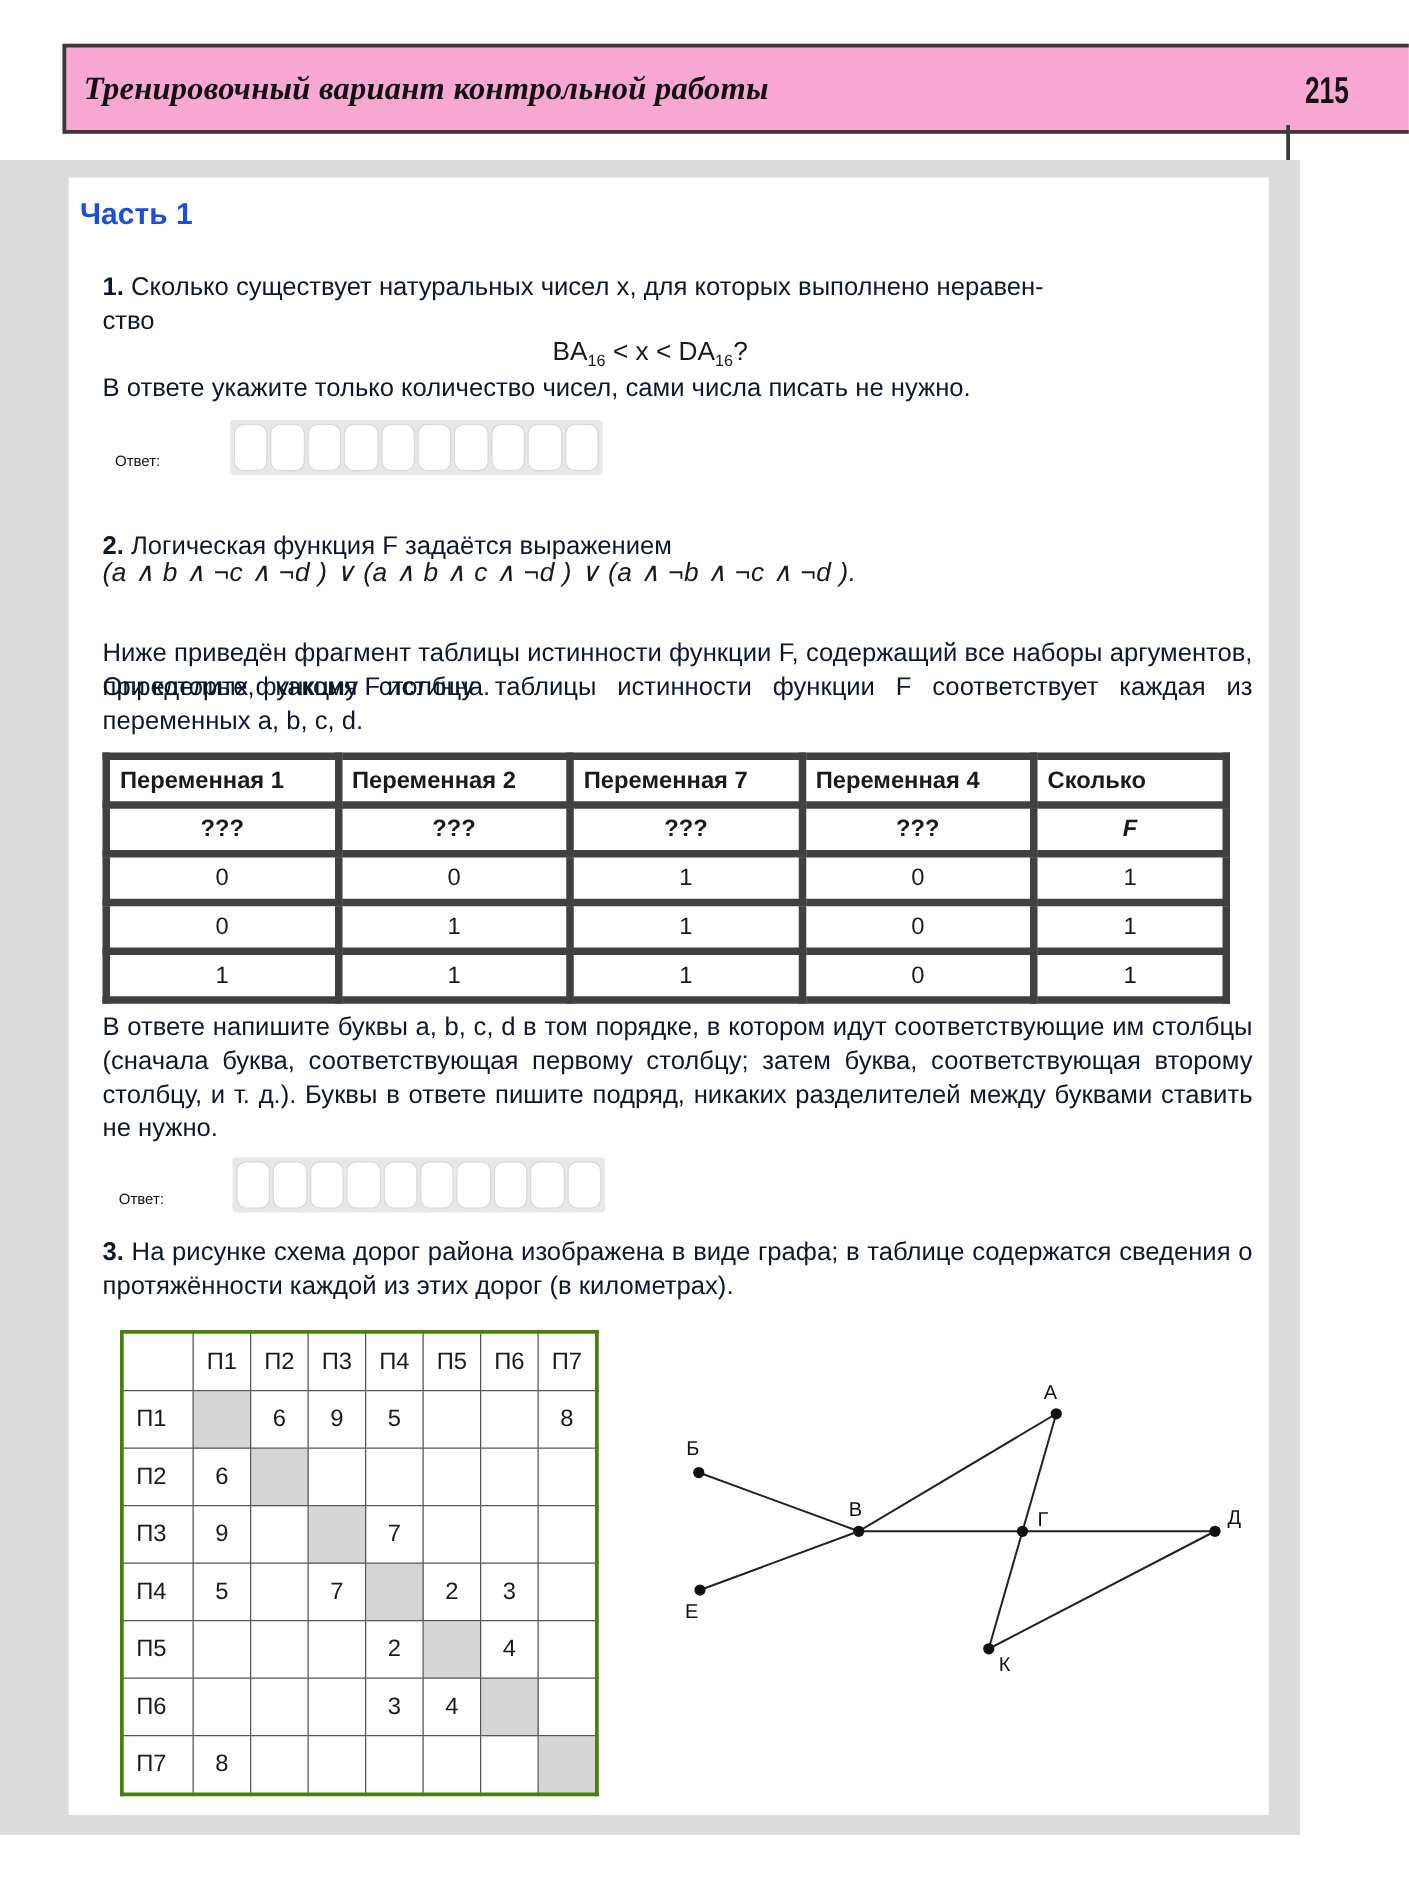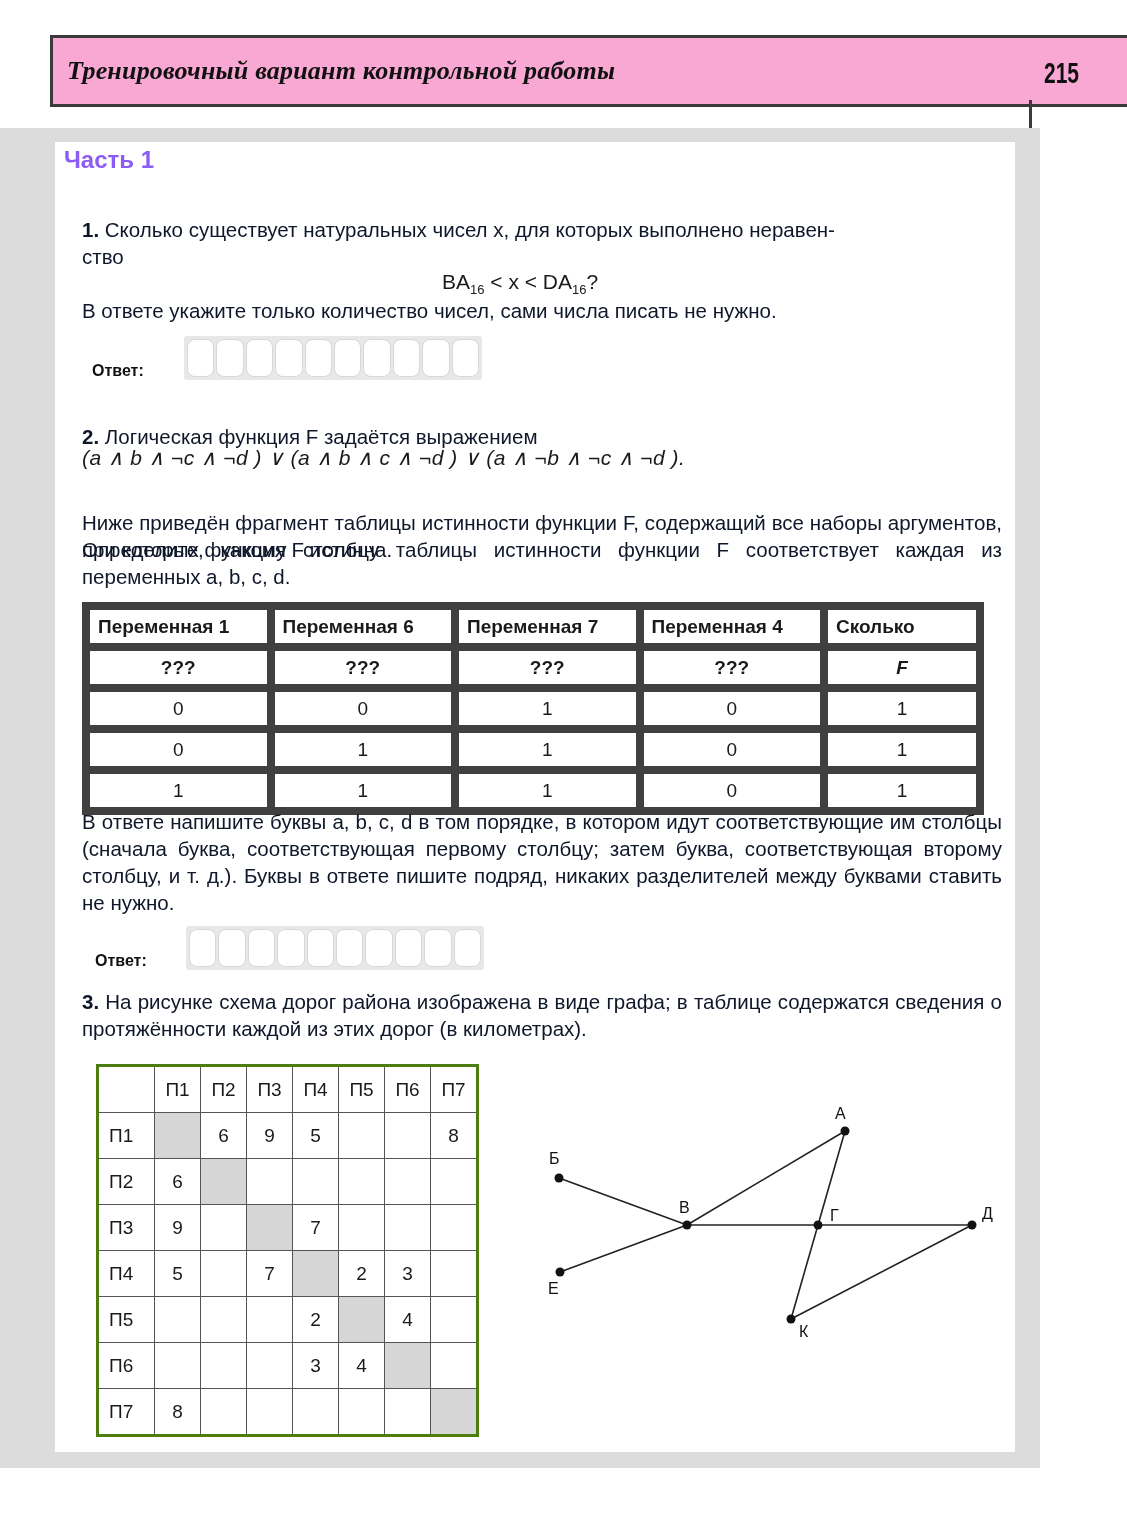--- a/index.html
+++ b/index.html
@@ -12,40 +12,40 @@
   .header-title { position: absolute; left: 14px; top: 18px; font-family: "Liberation Serif", serif;
                   font-style: italic; font-weight: bold; font-size: 26px; letter-spacing: 0.2px; color:#111; }
   .header-tick { position: absolute; left: 1029px; top: 100px; width: 3px; height: 30px; background:#3a3a3a; }
   .page-number { position: absolute; left: 1044px; top: 56px; font-family: "Liberation Sans", sans-serif;
                  font-weight: bold; font-size: 30px; transform: scaleX(0.7); transform-origin: left top; color:#111; }
 
   
   .frame { position: absolute; left: 0; top: 128px; width: 1040px; height: 1340px; background: #dcdcdc; }
   .sheet { position: absolute; left: 55px; top: 142px; width: 960px; height: 1310px; background: #ffffff; }
 
-  .part-title { position: absolute; left: 64px; top: 146px; font-weight: bold; font-size: 24px; color:#8b5cf6; }
+  .part-title { position: absolute; left: 64px; top: 158px; font-weight: bold; font-size: 24px; color:#1d4ed8; }
 
   .para { position: absolute; left: 82px; width: 920px; font-size: 20.5px; line-height: 27px; color:#0f172a;
           text-align: justify; }
   .para b { font-weight: bold; }
 
   .formula { position: absolute; left: 442px; top: 270px; font-size: 21px; }
   .formula sub { font-size: 13px; vertical-align: -5px; }
 
-  .answer-label { position: absolute; font-weight: bold; font-size: 16px; color:#111; }
+  .answer-label { position: absolute; font-weight: normal; font-size: 12px; color:#111; }
   .answer-box { position: absolute; height: 44px; width: 298px; display: flex; gap: 2px;
                 padding: 3px; box-sizing: border-box; background: #e8e8e8; border-radius: 3px; }
   .answer-cell { flex: 1; background: #fff; border-radius: 8px; border: 1px solid #d8d8d8; }
 
   .logic { position: absolute; left: 82px; top: 446px; font-size: 21px; font-style: italic; letter-spacing: 0.5px; }
 
   
   table.truth { position: absolute; left: 82px; top: 602px; width: 902px; border-collapse: collapse;
                 border: 3px solid #444; }
-  table.truth td { border: 8px solid #404040; height: 33px; font-size: 19px; text-align: center; padding: 0; }
+  table.truth td { border: 6px solid #404040; height: 33px; font-size: 19px; text-align: center; padding: 0; }
   table.truth tr.head td { font-weight: bold; text-align: left; padding-left: 8px; }
   table.truth tr.qq td { font-weight: bold; }
   table.truth td.fn { width: 140px; }
 
   
   table.dist { position: absolute; left: 96px; top: 1064px; border-collapse: collapse; border: 3px solid #4d7c0f; }
   table.dist td { width: 45px; height: 45px; border: 1.5px solid #555; font-size: 19px; text-align: center; padding: 0; }
   table.dist td.rh { text-align: left; padding-left: 10px; }
   table.dist td.diag { background: #d6d6d6; }
 
@@ -95,21 +95,21 @@
   <span>Логическая функция F задаётся выражением</span>
 </div>
 <div class="logic">(a ∧ b ∧ ¬c ∧ ¬d ) ∨ (a ∧ b ∧ c ∧ ¬d ) ∨ (a ∧ ¬b ∧ ¬c ∧ ¬d ).</div>
 <div class="para" style="top:482px;margin-top:27px;">Ниже приведён фрагмент таблицы истинности функции F, содержащий все наборы аргументов, при которых функция F истинна.</div>
 <div class="para" style="top:536px;">Определите, какому столбцу таблицы истинности функции F соответствует каждая из переменных a, b, c, d.</div>
 
 <table class="truth">
   <tbody id="truth-body">
       <tr class="head">
         <td>Переменная 1</td>
-        <td>Переменная 6</td>
+        <td>Переменная 2</td>
         <td>Переменная 7</td>
         <td>Переменная 4</td>
         <td class="fn">Сколько</td>
       </tr>
       <tr class="qq">
         <td>???</td>
         <td>???</td>
         <td>???</td>
         <td>???</td>
         <td class="fn" style="font-style: italic;">F</td>

